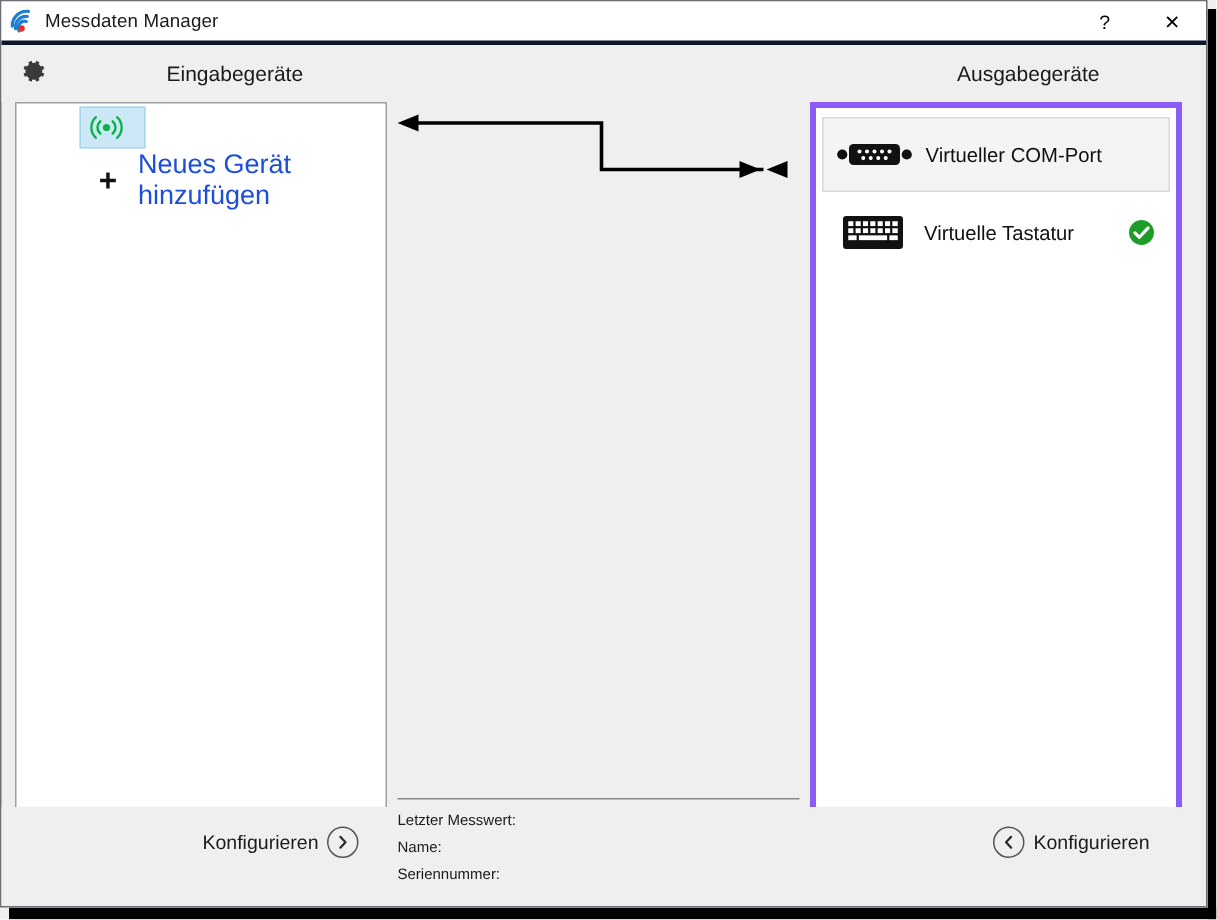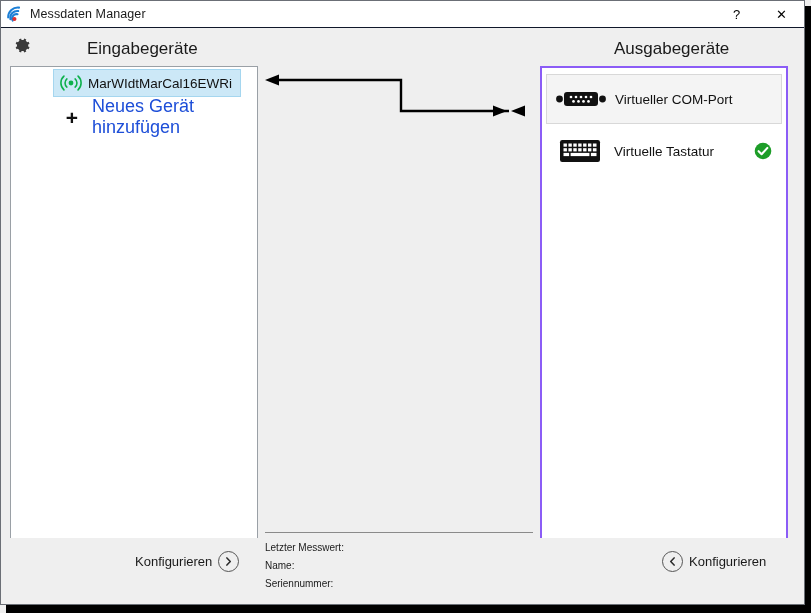--- a/index.html
+++ b/index.html
@@ -47,21 +47,21 @@
   }
 
   
   .titlebar {
     height: 26px;
     min-height: 26px;
     background: #ffffff;
     display: flex;
     align-items: center;
     position: relative;
-    border-bottom: 1px solid #0f172a;
+    border-bottom: 3px solid #0f172a;
   }
   .app-icon {
     width: 18px; height: 18px;
     margin-left: 5px;
     margin-right: 6px;
     position: relative;
     flex: none;
   }
   .title-text {
     font-size: 12.5px;
@@ -96,22 +96,23 @@
     position: absolute;
     left: 12px;
     top: 8px;
     width: 19px;
     height: 19px;
     cursor: default;
   }
   .header-label {
     position: absolute;
     top: 11px;
-    font-size: 17px;
+    font-size: 14px;
     color: #1a1a1a;
+    margin-left: 24px;
   }
   .header-label.left  { left: 86px; }
   .header-label.right { left: 613px; }
 
   
   .body-area {
     flex: 1;
     position: relative;
   }
 
@@ -215,21 +216,21 @@
 
   
   .device-panel {
     position: absolute;
     left: 539px;
     top: 0px;
     width: 248px;
     height: 474px;
     box-sizing: border-box;
     background: #ffffff;
-    border: 2px solid #8b5cf6;
+    border: 4px solid #8b5cf6;
     overflow: hidden;
     padding-top: 4px;
   }
   .device-row {
     height: 50px;
     display: flex;
     align-items: center;
     margin: 2px 4px;
     box-sizing: border-box;
     cursor: default;
@@ -359,21 +360,20 @@
               <svg width="26" height="22" viewBox="0 0 28 22">
                 <g fill="none" stroke="#0db14b" stroke-width="1.7" stroke-linecap="round">
                   <path d="M6.4 3.6a10 10 0 0 0 0 14.8"></path>
                   <path d="M21.6 3.6a10 10 0 0 1 0 14.8"></path>
                   <path d="M9.6 6.6a5.8 5.8 0 0 0 0 8.8"></path>
                   <path d="M18.4 6.6a5.8 5.8 0 0 1 0 8.8"></path>
                 </g>
                 <circle cx="14" cy="11" r="2.6" fill="#0db14b"></circle>
               </svg>
             </span>
-            <span class="node-label">MarWIdtMarCal16EWRi</span>
           </div>
         </div>
 
         <div class="tree-add">
           <span class="plus">+</span>
           <span class="node-label">Neues Gerät hinzufügen</span>
         </div>
       </div>
 
       <div class="connector-area">

